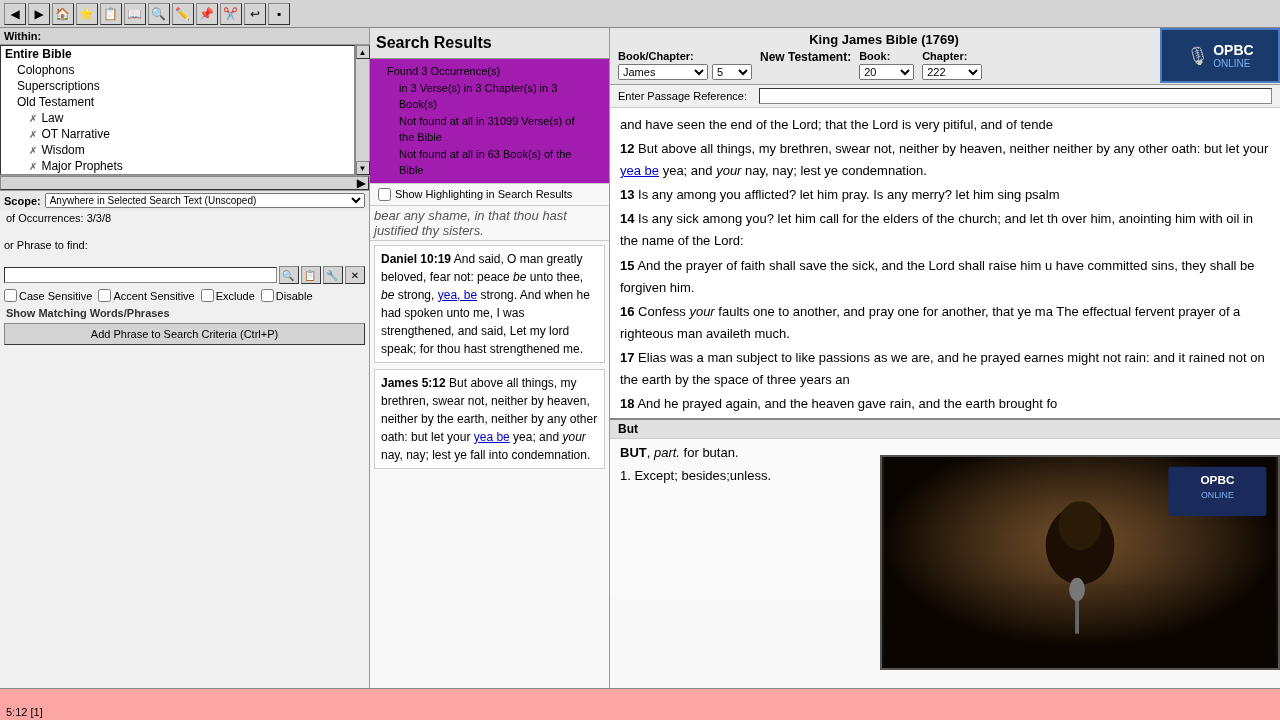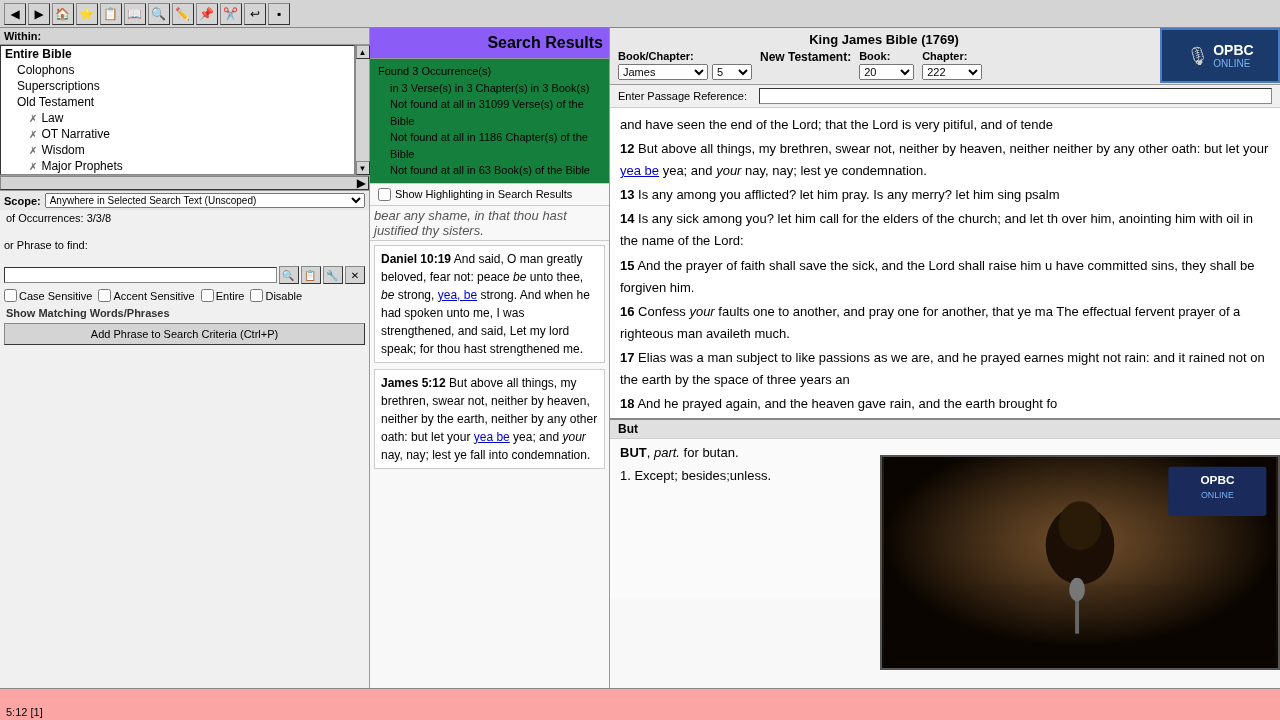--- a/index.html
+++ b/index.html
@@ -31,22 +31,22 @@
 
     .search-options { padding: 3px 4px; display: flex; align-items: center; gap: 6px; flex-wrap: wrap; }
     .search-options label { display: flex; align-items: center; gap: 2px; font-size: 11px; }
 
     .matching-words { padding: 2px 6px; font-size: 11px; color: #333; font-weight: bold; }
 
     .action-btn { margin: 2px 4px; padding: 4px 8px; background: #d4d4d4; border: 1px outset #888; cursor: pointer; font-size: 11px; text-align: center; }
 
     
     .center-panel { width: 240px; background: #f8f8f8; border-right: 1px solid #999; display: flex; flex-direction: column; }
-    .search-results-title { text-align: right; font-size: 16px; font-weight: bold; padding: 6px; background: #8b5cf6; border-bottom: 1px solid #999; }
-    .search-summary { padding: 4px 8px; font-size: 11px; line-height: 1.5; background: #15803d; border-bottom: 1px solid #ccc; }
+    .search-results-title { text-align: left; font-size: 16px; font-weight: bold; padding: 6px; background: #e5e5e5; border-bottom: 1px solid #999; }
+    .search-summary { padding: 4px 17px; font-size: 11px; line-height: 1.5; background: #a21caf; border-bottom: 1px solid #ccc; }
     .summary-line { font-size: 11px; }
     .summary-indent { padding-left: 12px; font-size: 11px; }
 
     .show-highlight-row { padding: 4px 8px; display: flex; align-items: center; gap: 4px; font-size: 11px; border-bottom: 1px solid #ccc; }
 
     .results-scroll { flex: 1; overflow-y: auto; padding: 4px; }
     .result-item { background: white; border: 1px solid #ccc; margin-bottom: 6px; padding: 4px 6px; font-size: 12px; line-height: 1.5; }
     .result-item .ref { font-weight: bold; }
     .highlight { color: #0000cc; text-decoration: underline; }
     .italic { font-style: italic; }
@@ -186,41 +186,40 @@
       <label>
         <input type="checkbox" style="">
         <span>Case Sensitive</span>
       </label>
       <label>
         <input type="checkbox" style="">
         <span>Accent Sensitive</span>
       </label>
       <label>
         <input type="checkbox" style="">
-        <span>Entire</span>
+        <span>Exclude</span>
       </label>
       <label>
         <input type="checkbox" style="">
         <span>Disable</span>
       </label>
     </div>
 
     <div class="matching-words">Show Matching Words/Phrases</div>
 
     <button class="action-btn">Add Phrase to Search Criteria (Ctrl+P)</button>
   </div>
 
   <div class="center-panel">
     <div class="search-results-title">Search Results</div>
 
     <div class="search-summary">
       <div class="summary-line">Found 3 Occurrence(s)</div>
       <div class="summary-indent">in 3 Verse(s) in 3 Chapter(s) in 3 Book(s)</div>
       <div class="summary-indent">Not found at all in 31099 Verse(s) of the Bible</div>
-      <div class="summary-indent">Not found at all in 1186 Chapter(s) of the Bible</div>
       <div class="summary-indent">Not found at all in 63 Book(s) of the Bible</div>
     </div>
 
     <div class="show-highlight-row">
       <input type="checkbox" style="">
       <span>Show Highlighting in Search Results</span>
     </div>
 
     <div style="padding: 2px 4px; font-size: 13px; font-style: italic; color: #555; border-bottom: 1px solid #ccc;">bear any shame, in that thou hast justified thy sisters.</div>
 

